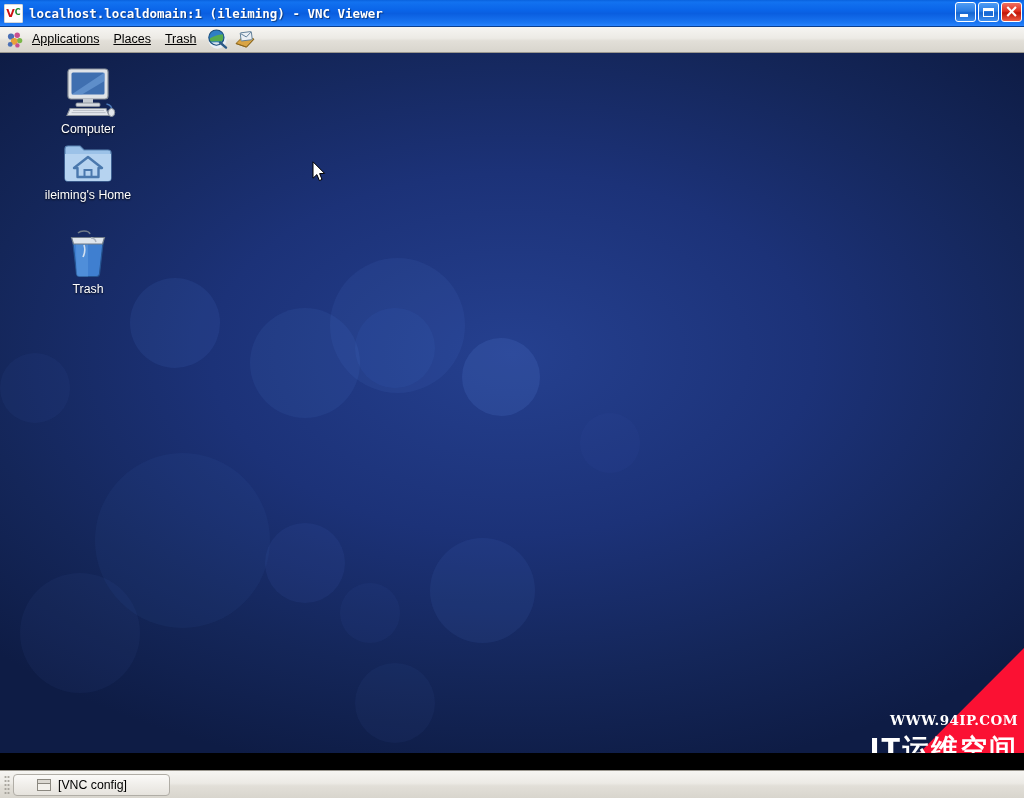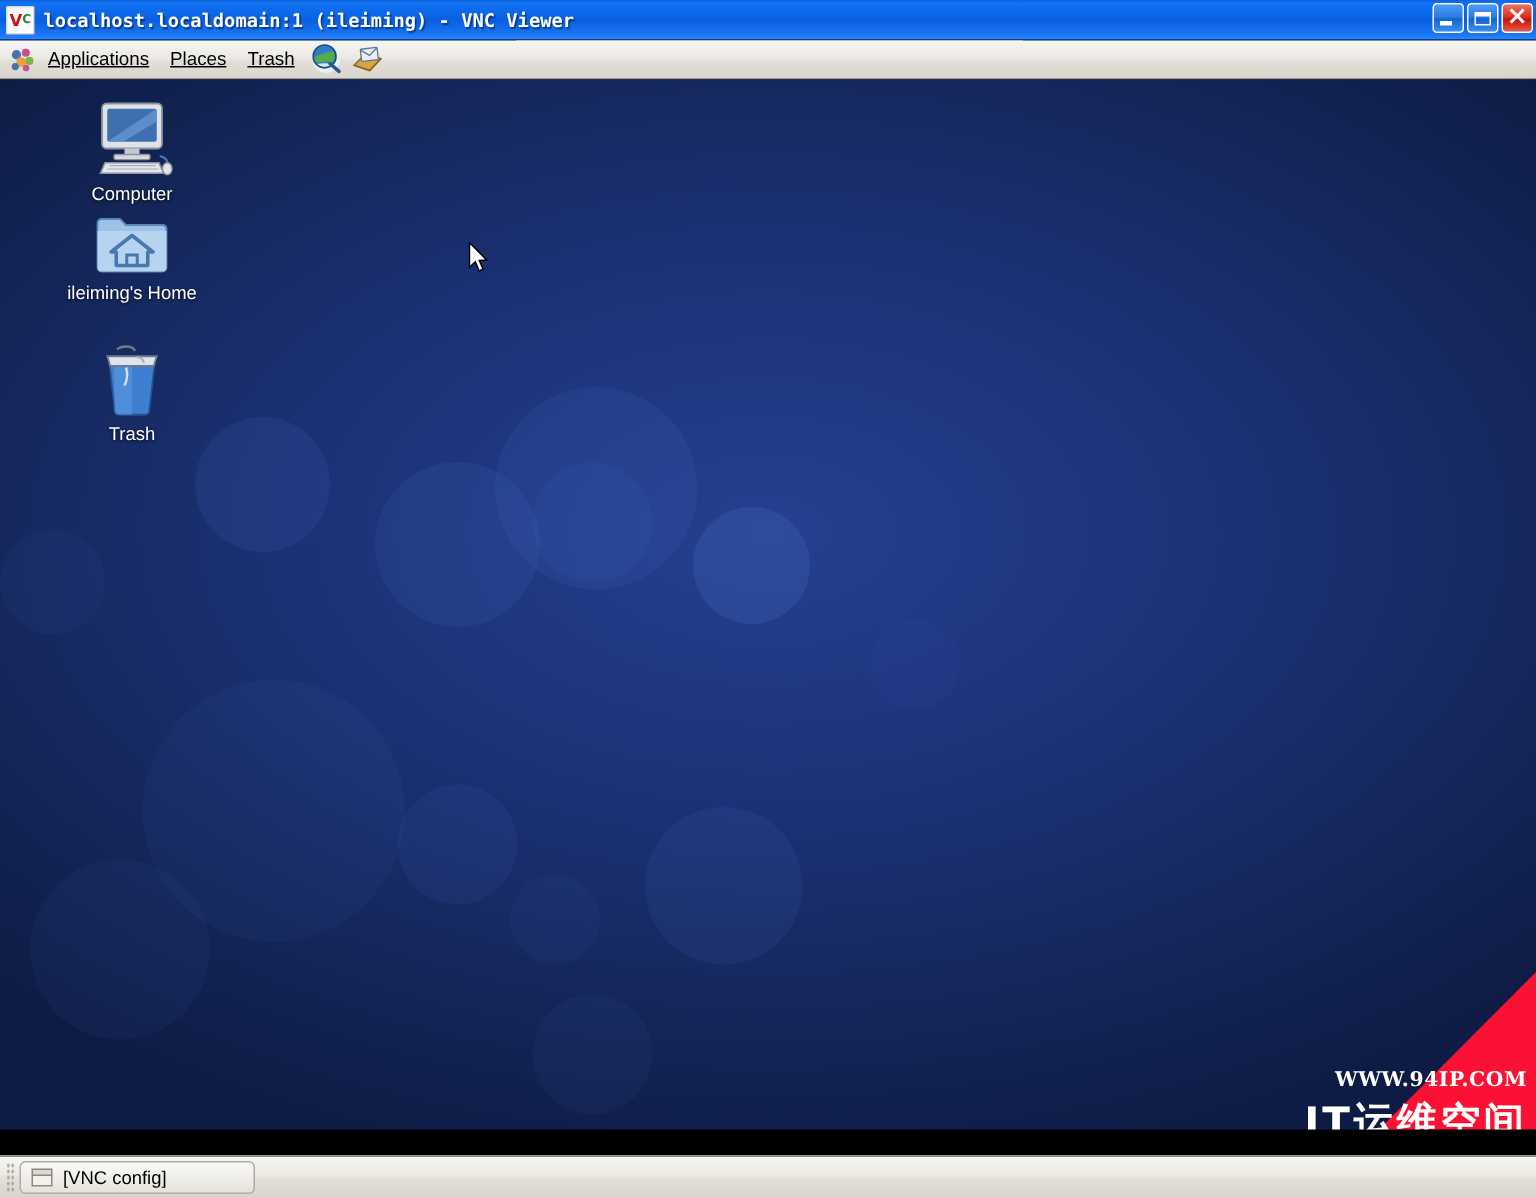--- a/index.html
+++ b/index.html
@@ -273,21 +273,21 @@
     background-size: 3px 4px;
     opacity: 0.8;
     flex: 0 0 auto;
   }
   .task-button {
     height: 22px;
     width: 157px;
     display: flex;
     align-items: center;
     gap: 7px;
-    padding: 0 7px;
+    padding: 0 23px;
     background: linear-gradient(to bottom, #fbfaf8 0%, #f0eeea 50%, #e6e3dd 100%);
     border: 1px solid #b0ada6;
     border-radius: 4px;
     box-sizing: border-box;
     font-size: 12.3px;
     color: #000;
     white-space: nowrap;
     overflow: hidden;
   }
   .task-win-icon {

